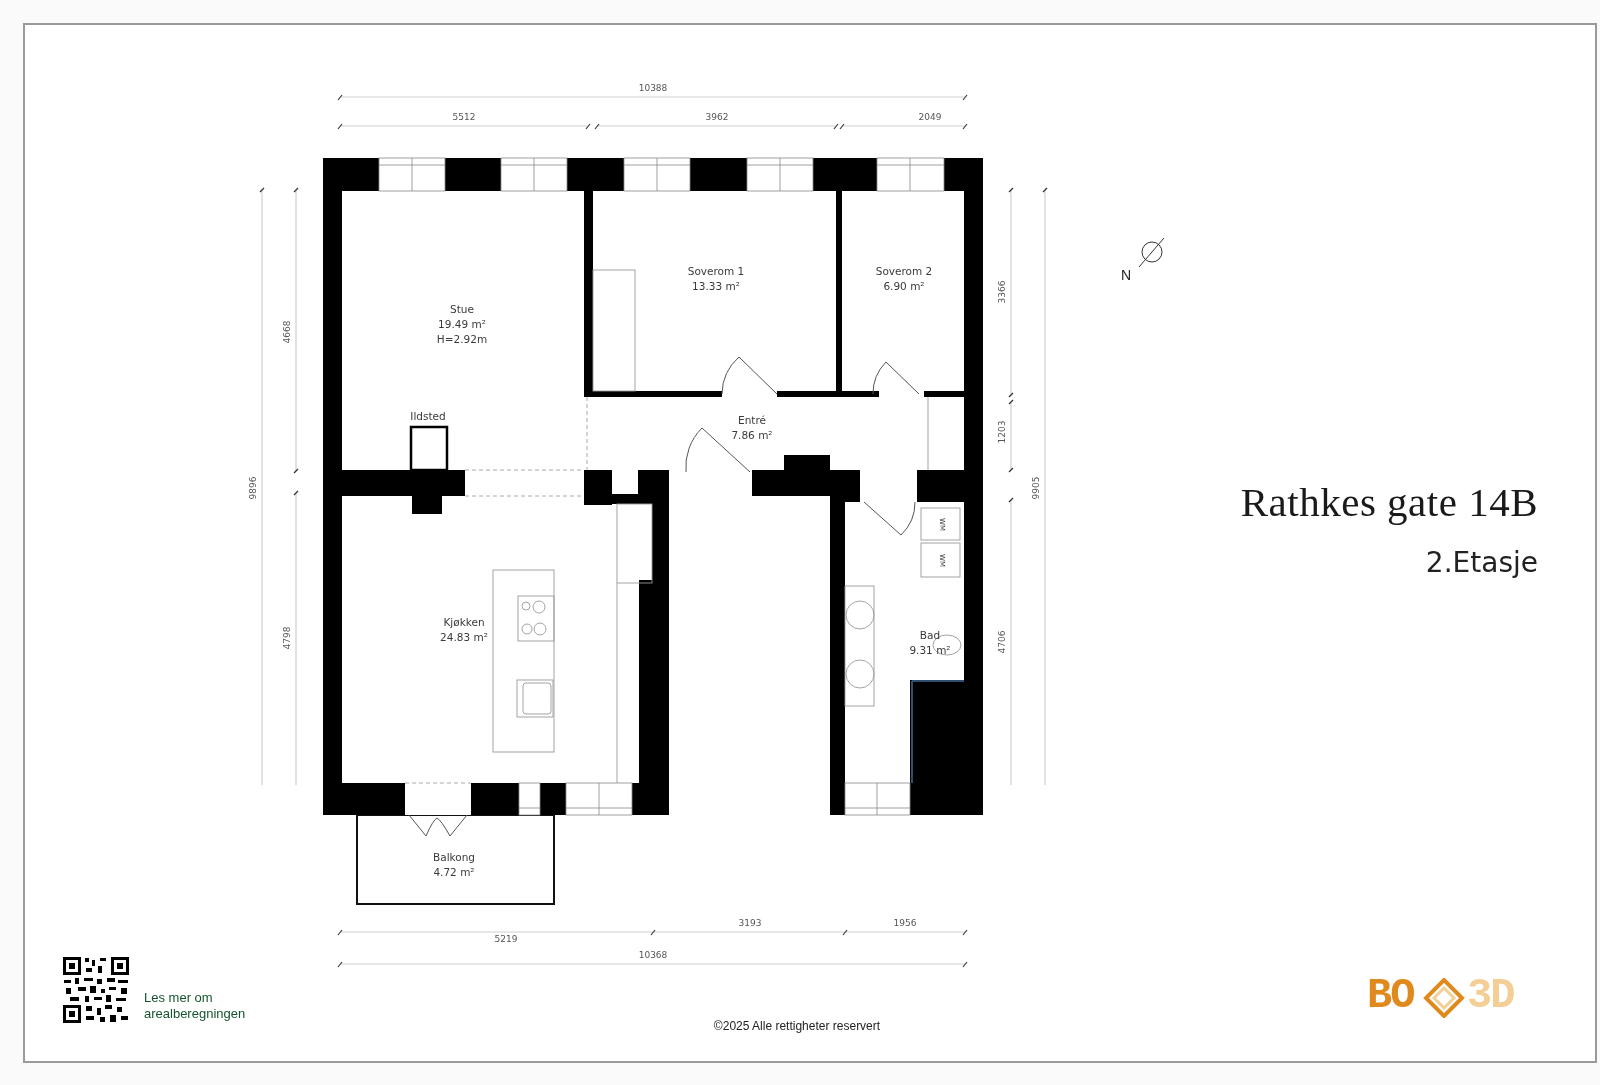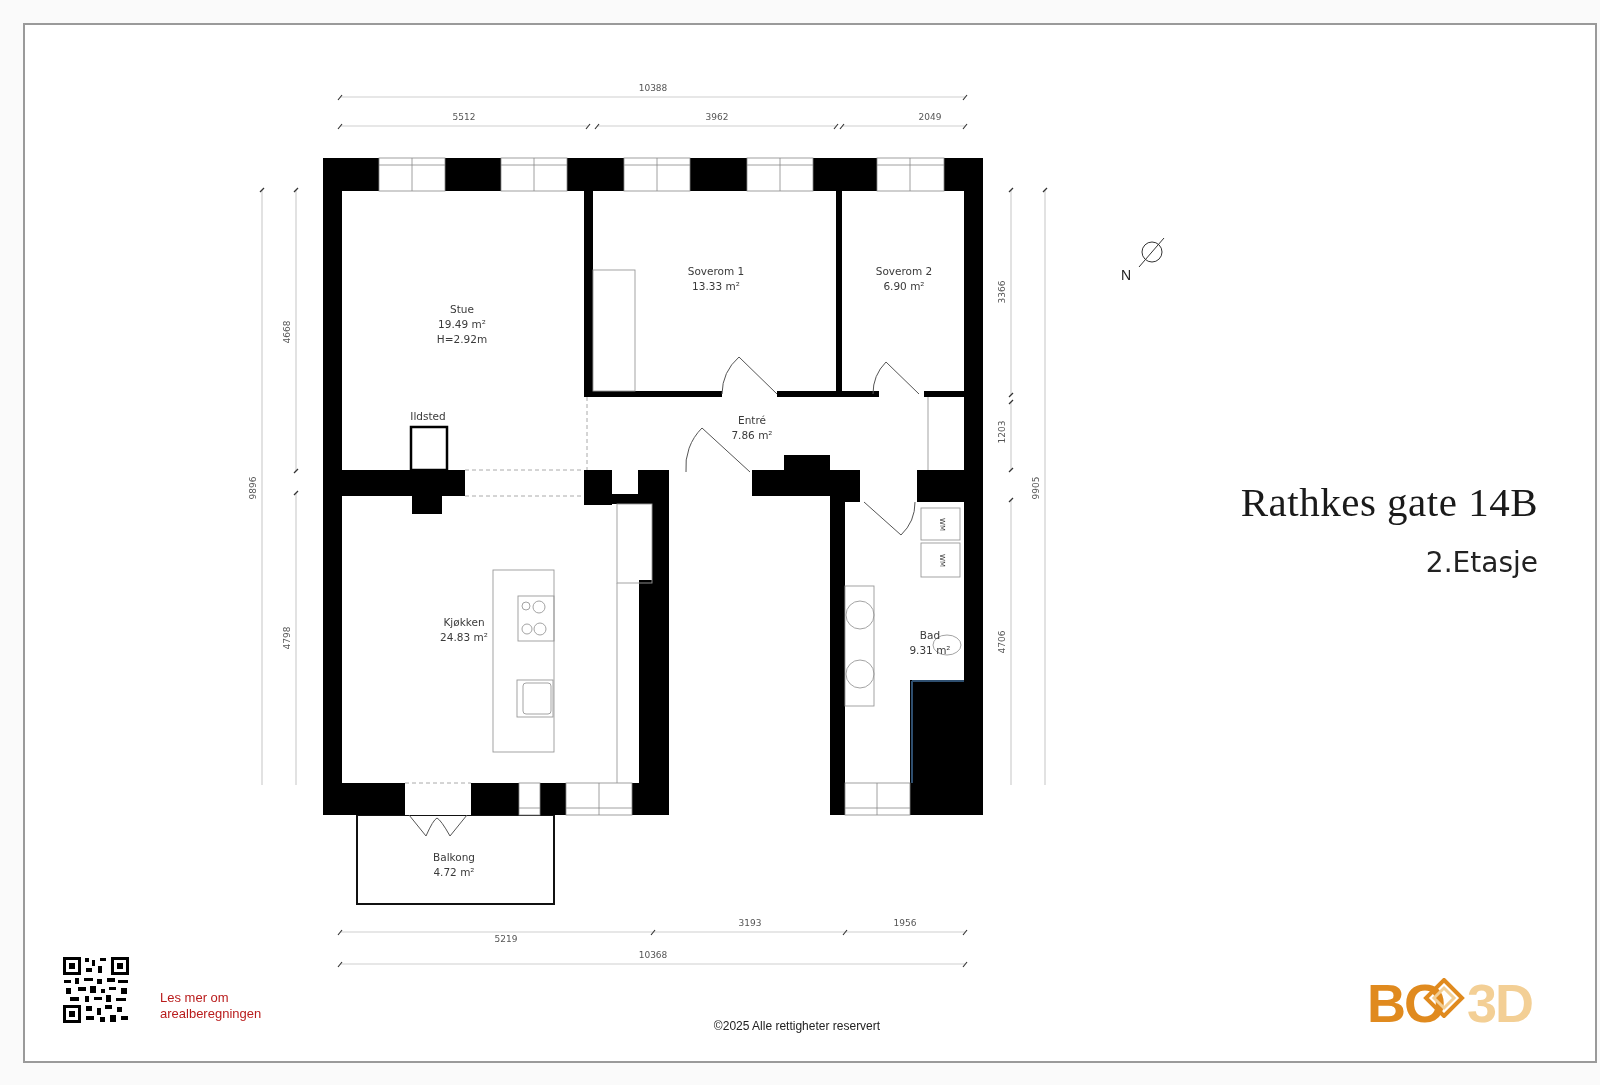--- a/index.html
+++ b/index.html
@@ -5,23 +5,23 @@
   html, body { margin: 0; padding: 0; background: #ececec; }
   body { width: 1600px; height: 1085px; position: relative; overflow: hidden; font-family: "Liberation Sans", sans-serif; }
   .page { position: absolute; left: 23px; top: 23px; width: 1574px; height: 1040px; background: #ffffff; border-left: 2px solid #9a9a9a; border-top: 2px solid #9a9a9a; border-right: 2px solid #9a9a9a; border-bottom: 2px solid #9a9a9a; box-sizing: border-box; }
   .outer-bg { position: absolute; left: 0; top: 0; width: 1600px; height: 1085px; background: #fafafa; }
   svg.plan { position: absolute; left: 0; top: 0; }
   .label { position: absolute; text-align: center; color: #3a3a3a; font-size: 10.5px; line-height: 15px; transform: translateX(-50%); white-space: nowrap; font-family: "DejaVu Sans", sans-serif; }
   .dim { position: absolute; color: #555; font-size: 9px; transform: translateX(-50%); white-space: nowrap; font-family: "DejaVu Sans", sans-serif; }
   .dim.v { transform: translate(-50%, -50%) rotate(-90deg); }
   .title { position: absolute; right: 62px; top: 478px; font-size: 41px; color: #1a1a1a; font-weight: 300; letter-spacing: 0.5px; font-family: Liberation Serif, serif; }
   .subtitle { position: absolute; right: 62px; top: 546px; font-size: 28px; color: #222; font-family: "DejaVu Sans", sans-serif; margin-left: 9px; }
-  .qr-text { position: absolute; left: 144px; top: 990px; font-size: 13px; color: #b91c1c; line-height: 16px; margin-left: 16px; }
+  .qr-text { position: absolute; left: 144px; top: 990px; font-size: 13px; color: #14532d; line-height: 16px; }
   .copyright { position: absolute; left: 797px; top: 1019px; font-size: 12px; color: #222; transform: translateX(-50%); }
-  .logo { position: absolute; left: 1367px; top: 972px; font-size: 54px; font-weight: bold; letter-spacing: -2px; }
+  .logo { position: absolute; left: 1367px; top: 972px; font-size: 42px; font-weight: bold; letter-spacing: -2px; font-family: Liberation Mono, monospace; }
   .logo .bo { color: #e08a1e; }
   .logo .td { color: #f3cf95; position: absolute; left: 100px; }
   .north { position: absolute; left: 1121px; top: 267px; font-size: 14px; color: #222; }
 </style>
 </head>
 <body>
 
 <div class="outer-bg"></div>
 <div class="page"></div>
 

